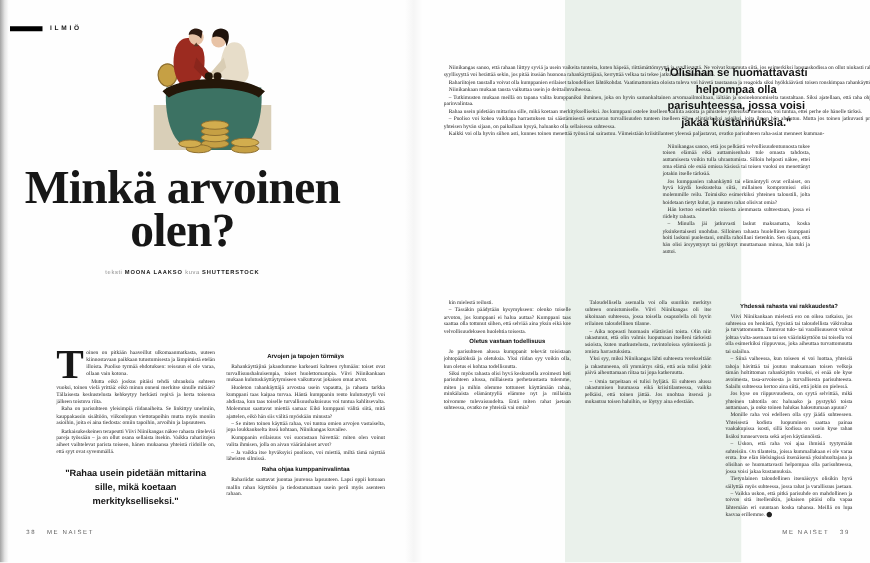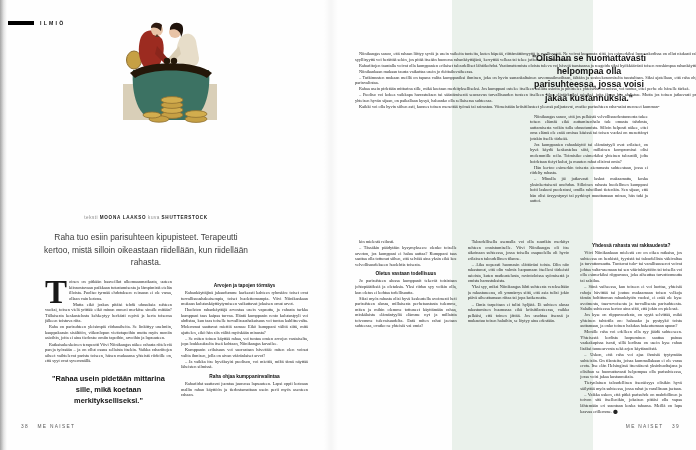--- a/index.html
+++ b/index.html
@@ -102,29 +102,32 @@
         <ellipse cx="77" cy="92" rx="11" ry="3.4" fill="#d2ad4e"></ellipse>
         <ellipse cx="77" cy="87" rx="11" ry="3.4" fill="#c6a044"></ellipse>
         <ellipse cx="77" cy="82" rx="11" ry="3.4" fill="#d2ad4e"></ellipse>
         <ellipse cx="64" cy="101" rx="10" ry="3.2" fill="#c6a044"></ellipse>
         <ellipse cx="57" cy="97" rx="9" ry="3" fill="#d2ad4e"></ellipse>
         <ellipse cx="101" cy="101" rx="11" ry="3.4" fill="#c6a044"></ellipse>
         <ellipse cx="101" cy="96" rx="11" ry="3.4" fill="#d2ad4e"></ellipse>
       </g>
     </svg>
 
+    <div class="headline">
+      <div>Minkä arvoinen</div>
+      <div>olen?</div>
+    </div>
 
     <div class="byline">
       <span>teksti</span>
       <b>MOONA LAAKSO</b>
       <span>kuva</span>
       <b>SHUTTERSTOCK</b>
     </div>
 
-    <div class="standfirst">Raha tuo esiin parisuhteen kipupisteet. Terapeutti kertoo, mistä silloin oikeastaan riidellään, kun riidellään rahasta.</div>
 
     <div class="cols-left">
       <div class="bodycol">
         <p><span class="dropcap">T</span><span>oinen on pitkään haaveillut ulkomaanmatkasta, uuteen kiinnostavaan paikkaan tutustumisesta ja lämpimistä etelän illoista. Puoliso tyrmää ehdotuksen: reissuun ei ole varaa, ollaan vain kotona.</span></p>
         <div>
             <p class="ind">Mutta eikö joskus pitäisi tehdä uhrauksia suhteen vuoksi, toinen vielä yrittää: eikö minun onneni merkitse sinulle mitään? Tällaisesta keskustelusta kehkeytyy herkästi repivä ja kerta toisensa jälkeen toistuva riita.</p>
             <p class="ind">Raha on parisuhteen yleisimpiä riidanaiheita. Se linkittyy unelmiin, kauppakassin sisältöön, viikonlopun viettotapoihin mutta myös moniin asioihin, joita ei aina tiedosta: omiin tapoihin, arvoihin ja lapsuuteen.</p>
             <p class="ind">Ratkaisukeskeinen terapeutti Viivi Niinikangas näkee rahasta riiteleviä pareja työssään – ja on ollut osana sellaista itsekin. Vaikka rahariitojen aiheet vaihtelevat parista toiseen, hänen mukaansa yhteistä riidoille on, että syyt ovat syvemmällä.</p>
           </div>
         <div class="pullquote-left">"Rahaa usein pidetään mittarina sille, mikä koetaan merkitykselliseksi."</div>

